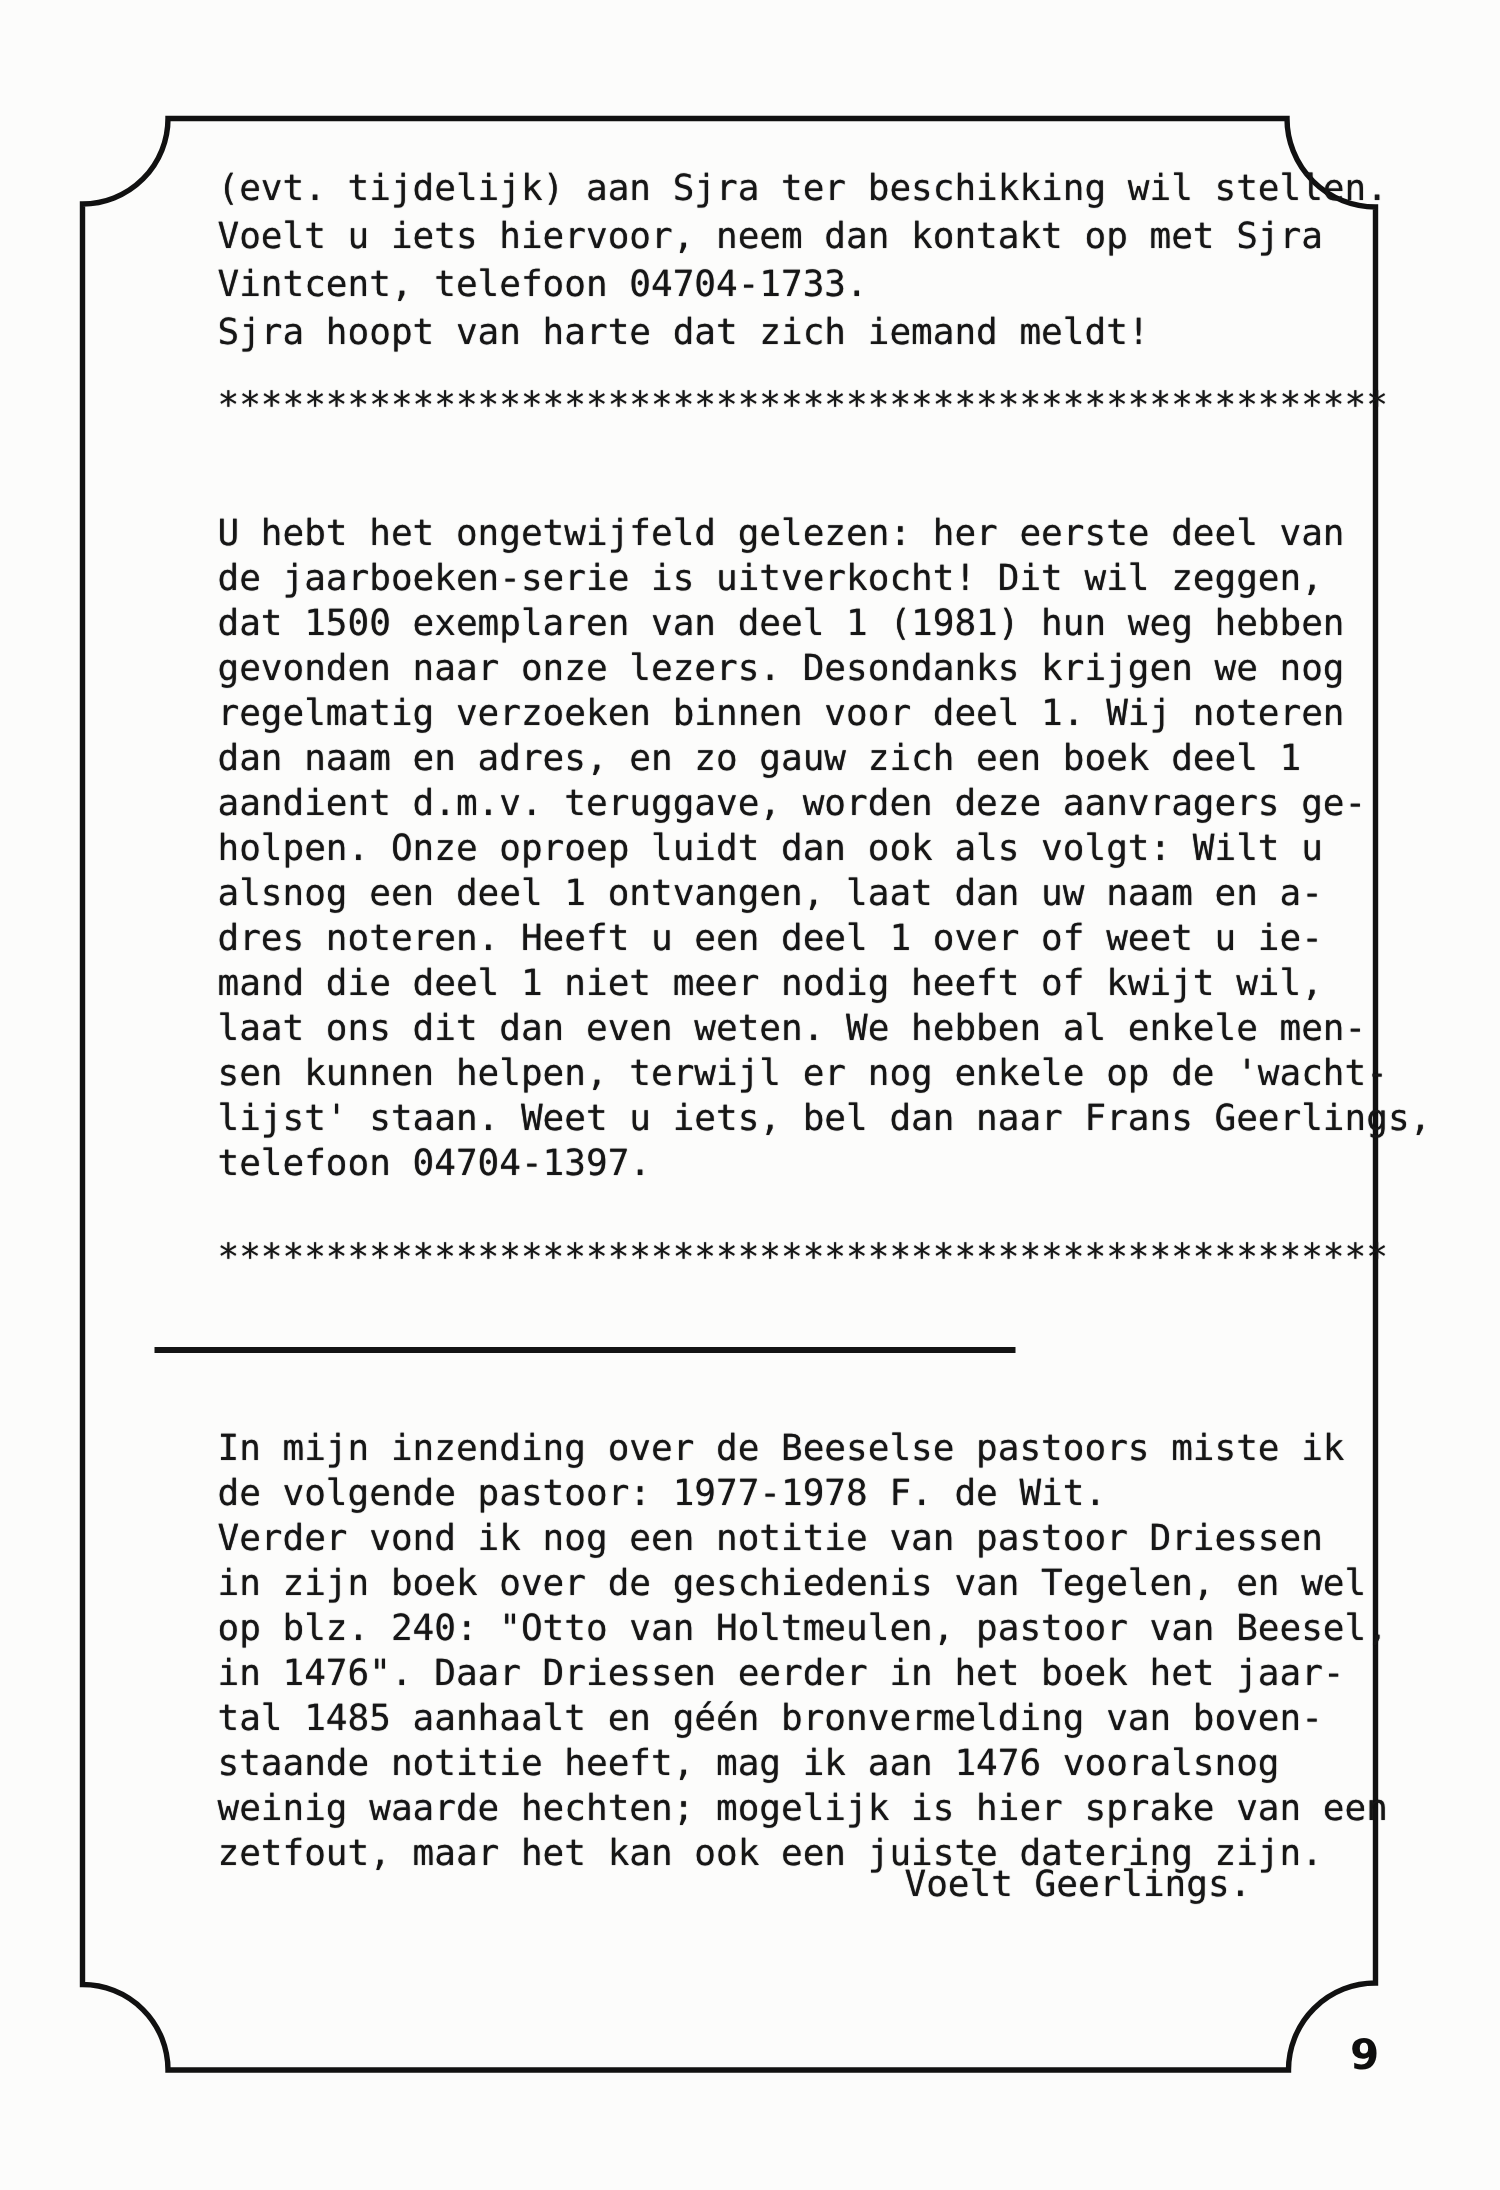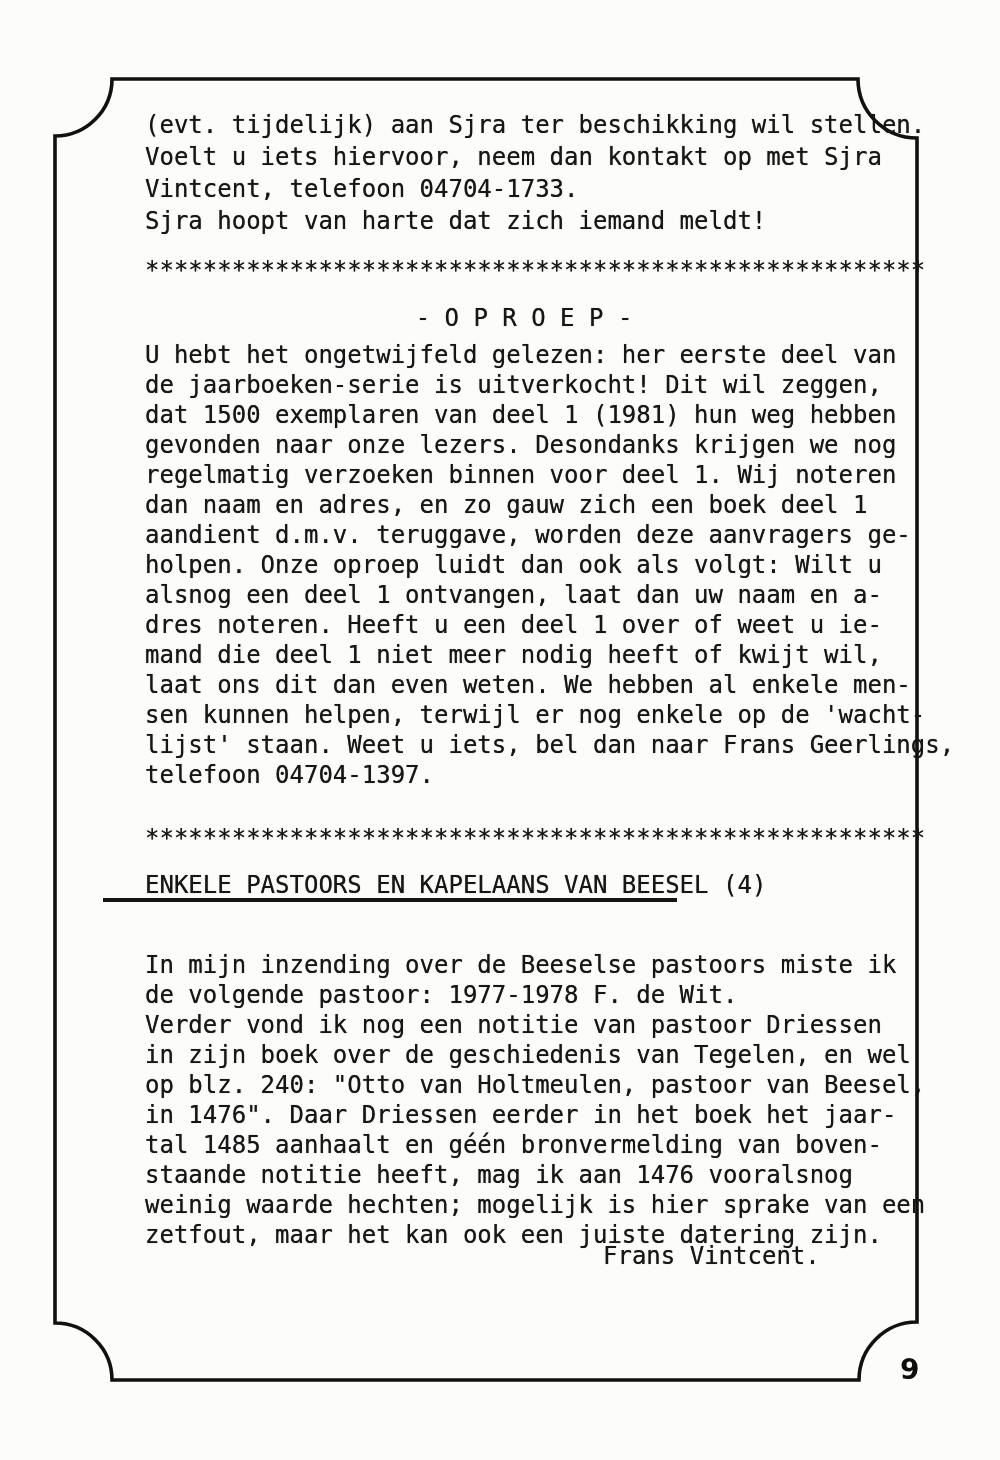--- a/index.html
+++ b/index.html
@@ -63,52 +63,50 @@
     <path d="M 112 79 H 858 A 59 59 0 0 0 917 138 V 1322 A 58 58 0 0 0 859 1380 H 112 A 57 57 0 0 0 55 1323 V 136 A 57 57 0 0 0 112 79" fill="none" stroke="#111111" stroke-width="3.6" stroke-linecap="square"></path>
   </svg>
 
   <div class="type intro">(evt. tijdelijk) aan Sjra ter beschikking wil stellen.
 Voelt u iets hiervoor, neem dan kontakt op met Sjra
 Vintcent, telefoon 04704-1733.
 Sjra hoopt van harte dat zich iemand meldt!</div>
 
   <div class="type sep-top">******************************************************</div>
 
-  <div class="type oproep-title">- O P R O E P -</div>
 
   <div class="type oproep-body">U hebt het ongetwijfeld gelezen: her eerste deel van
 de jaarboeken-serie is uitverkocht! Dit wil zeggen,
 dat 1500 exemplaren van deel 1 (1981) hun weg hebben
 gevonden naar onze lezers. Desondanks krijgen we nog
 regelmatig verzoeken binnen voor deel 1. Wij noteren
 dan naam en adres, en zo gauw zich een boek deel 1
 aandient d.m.v. teruggave, worden deze aanvragers ge-
 holpen. Onze oproep luidt dan ook als volgt: Wilt u
 alsnog een deel 1 ontvangen, laat dan uw naam en a-
 dres noteren. Heeft u een deel 1 over of weet u ie-
 mand die deel 1 niet meer nodig heeft of kwijt wil,
 laat ons dit dan even weten. We hebben al enkele men-
 sen kunnen helpen, terwijl er nog enkele op de 'wacht-
 lijst' staan. Weet u iets, bel dan naar Frans Geerlings,
 telefoon 04704-1397.</div>
 
   <div class="type sep-bottom">******************************************************</div>
 
-  <div class="type heading"><span>ENKELE PASTOORS EN KAPELAANS VAN BEESEL</span><span> (4)</span></div>
 
   <div class="heading-underline"></div>
 
   <div class="type pastoors-body">In mijn inzending over de Beeselse pastoors miste ik
 de volgende pastoor: 1977-1978 F. de Wit.
 Verder vond ik nog een notitie van pastoor Driessen
 in zijn boek over de geschiedenis van Tegelen, en wel
 op blz. 240: "Otto van Holtmeulen, pastoor van Beesel,
 in 1476". Daar Driessen eerder in het boek het jaar-
 tal 1485 aanhaalt en géén bronvermelding van boven-
 staande notitie heeft, mag ik aan 1476 vooralsnog
 weinig waarde hechten; mogelijk is hier sprake van een
 zetfout, maar het kan ook een juiste datering zijn.</div>
 
-  <div class="type signature">Frans Vintcent.</div>
+  <div class="type signature">Voelt Geerlings.</div>
 
   <div class="page-number">9</div>
 
 </div>
 
 </body></html>

